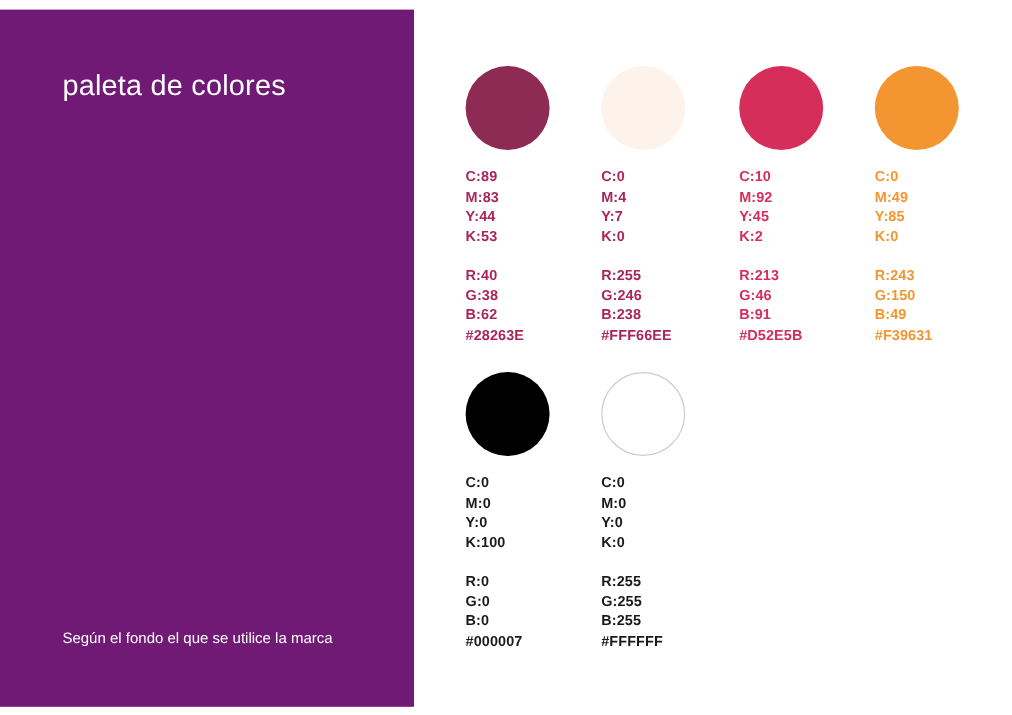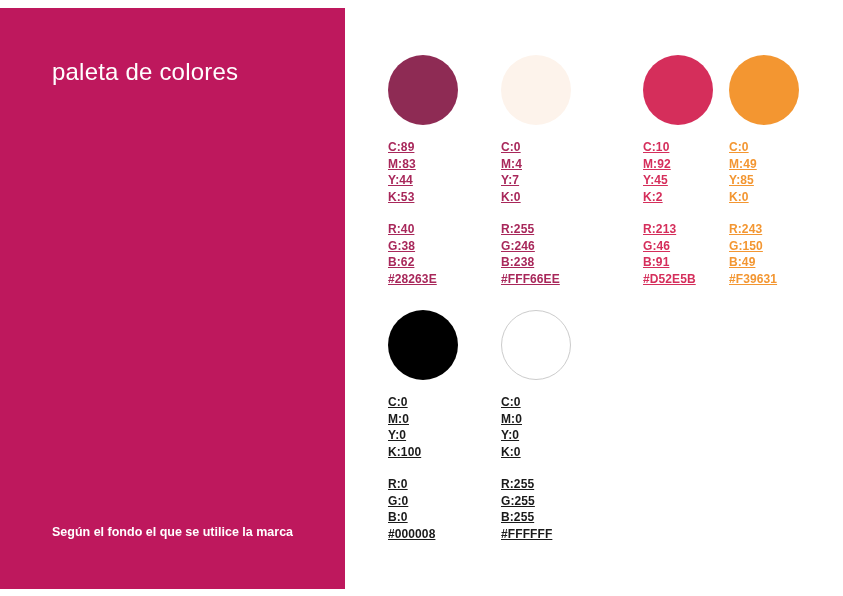--- a/index.html
+++ b/index.html
@@ -34,21 +34,21 @@
     letter-spacing: 0.2px;
     color: #ffffff;
     white-space: nowrap;
   }
   #sidebar-note {
     position: absolute;
     left: 52px;
     top: 516px;
     width: 278px;
     font-size: 12.5px;
-    font-weight: 700;
+    font-weight: 400;
     line-height: 17px;
     color: #ffffff;
   }
   #sidebar-note div { white-space: nowrap; }
 
   
   #palette {
     position: absolute;
     left: 0;
     top: 0;
@@ -64,29 +64,28 @@
     height: 70px;
     border-radius: 50%;
     box-sizing: border-box;
   }
   .swatch-specs {
     margin-top: 14px;
     font-size: 12px;
     font-weight: bold;
     line-height: 16.5px;
     letter-spacing: 0.1px;
-    text-decoration: underline;
   }
   .spec-group-gap { height: 16px; }
   .spec-line { white-space: nowrap; }
 </style>
 </head>
 <body>
 
-<div id="sidebar" style="background: #be185d;">
+<div id="sidebar" style="background: #701a75;">
   <div id="sidebar-title">paleta de colores</div>
   <div id="sidebar-note">
       <div>Según el fondo el que se utilice la marca</div>
     </div>
 </div>
 
 <div id="palette">
     <div class="swatch" style="left: 388px; top: 55px;">
       <div class="swatch-circle" style="background: rgb(142, 43, 84);"></div>
       <div class="swatch-specs" style="color: rgb(168, 39, 90);">
@@ -108,21 +107,21 @@
         <div class="spec-line">M:4</div>
         <div class="spec-line">Y:7</div>
         <div class="spec-line">K:0</div>
         <div class="spec-group-gap"></div>
         <div class="spec-line">R:255</div>
         <div class="spec-line">G:246</div>
         <div class="spec-line">B:238</div>
         <div class="spec-line">#FFF66EE</div>
       </div>
     </div>
-    <div class="swatch" style="left: 616px; top: 55px; margin-left: 27px;">
+    <div class="swatch" style="left: 616px; top: 55px;">
       <div class="swatch-circle" style="background: rgb(213, 46, 91);"></div>
       <div class="swatch-specs" style="color: rgb(213, 46, 91);">
         <div class="spec-line">C:10</div>
         <div class="spec-line">M:92</div>
         <div class="spec-line">Y:45</div>
         <div class="spec-line">K:2</div>
         <div class="spec-group-gap"></div>
         <div class="spec-line">R:213</div>
         <div class="spec-line">G:46</div>
         <div class="spec-line">B:91</div>
@@ -147,21 +146,21 @@
       <div class="swatch-circle" style="background: rgb(0, 0, 0);"></div>
       <div class="swatch-specs" style="color: rgb(26, 26, 26);">
         <div class="spec-line">C:0</div>
         <div class="spec-line">M:0</div>
         <div class="spec-line">Y:0</div>
         <div class="spec-line">K:100</div>
         <div class="spec-group-gap"></div>
         <div class="spec-line">R:0</div>
         <div class="spec-line">G:0</div>
         <div class="spec-line">B:0</div>
-        <div class="spec-line">#000008</div>
+        <div class="spec-line">#000007</div>
       </div>
     </div>
     <div class="swatch" style="left: 501px; top: 310px;">
       <div class="swatch-circle" style="background: rgb(255, 255, 255); border: 1px solid rgb(204, 204, 204);"></div>
       <div class="swatch-specs" style="color: rgb(26, 26, 26);">
         <div class="spec-line">C:0</div>
         <div class="spec-line">M:0</div>
         <div class="spec-line">Y:0</div>
         <div class="spec-line">K:0</div>
         <div class="spec-group-gap"></div>

